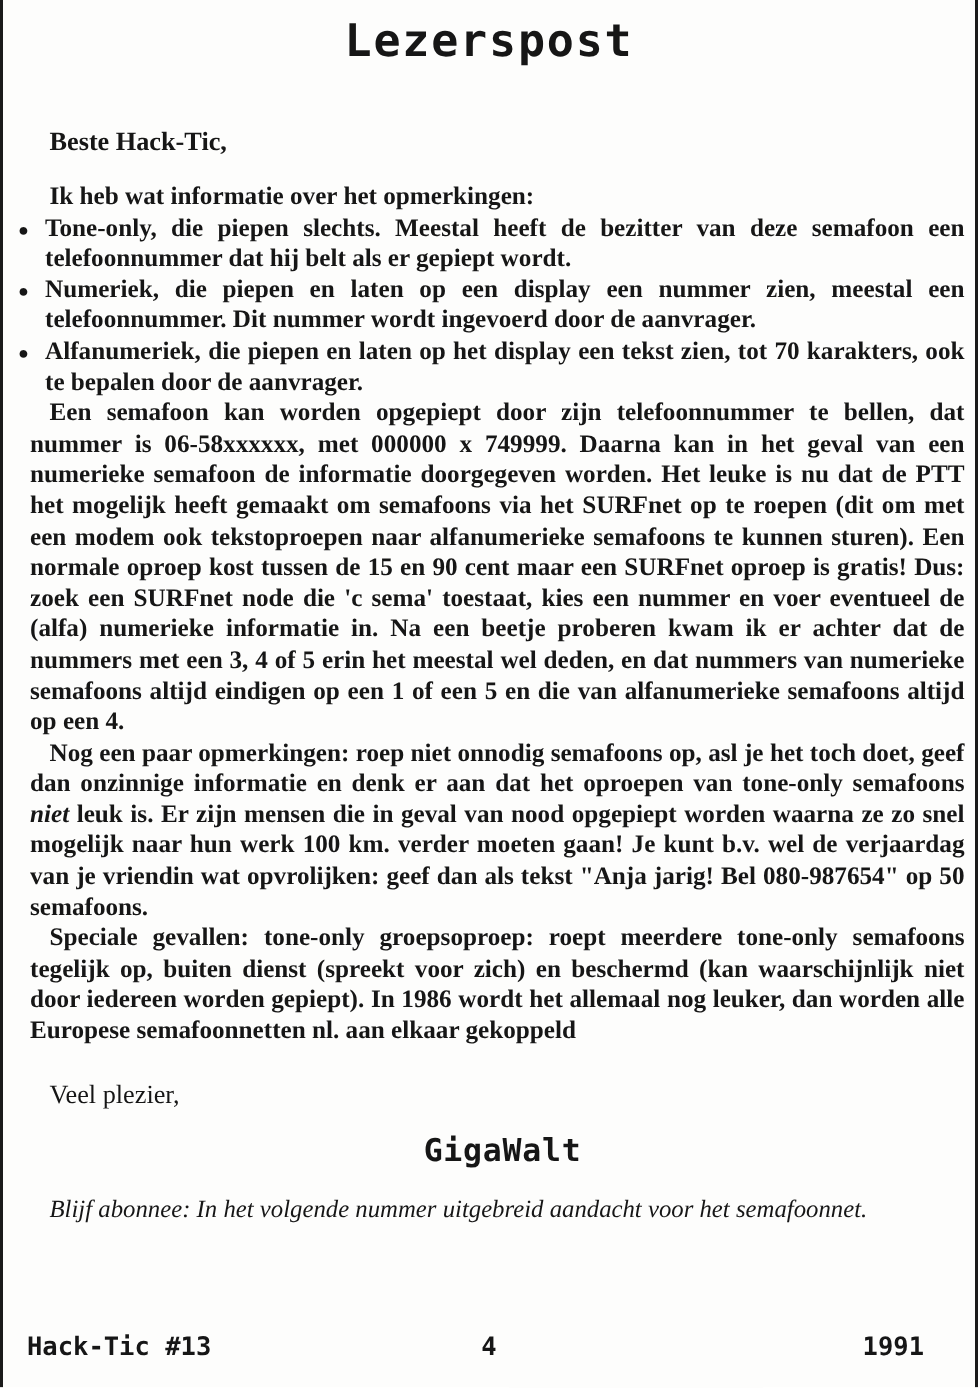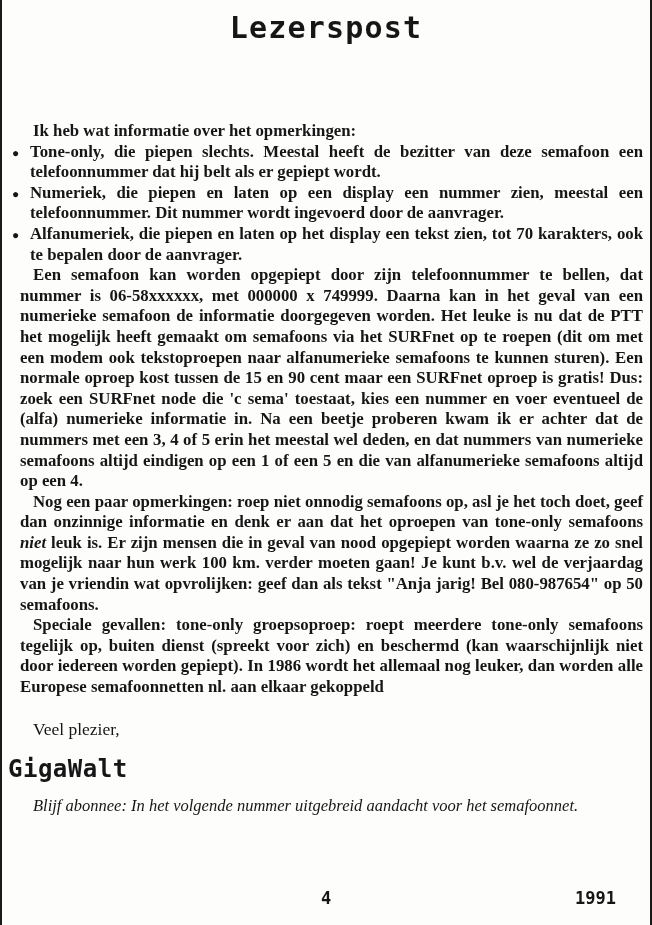--- a/index.html
+++ b/index.html
@@ -32,23 +32,23 @@
   .bullet-glyph {
     position:absolute; left:-8px; top:1px;
     font-size:12px; line-height:20.6px;
   }
   .para { text-indent:13px; }
   .closing {
     position:absolute; top:719px; left:33px;
     font-weight:normal; font-size:17.5px;
   }
   .signature {
-    position:absolute; top:755px; left:8px; right:0; text-align:left;
+    position:absolute; top:755px; left:18px; right:0; text-align:center;
     font-family:"DejaVu Sans Mono", monospace;
-    font-weight:bold; font-size:24px; letter-spacing:0.5px;
+    font-weight:bold; font-size:21px; letter-spacing:0.5px;
   }
   .footnote {
     position:absolute; top:796px; left:33px;
     font-style:italic; font-weight:normal; font-size:16.5px;
     white-space:nowrap;
   }
   .footer-item {
     position:absolute; top:888px;
     font-family:"DejaVu Sans Mono", monospace;
     font-weight:bold; font-size:17px;
@@ -59,20 +59,21 @@
 </style>
 </head>
 <body>
 
 <div class="page">
   <div class="scan-edge left"></div>
   <div class="scan-edge right"></div>
 
   <h1 class="title">Lezerspost</h1>
 
+  <div class="salutation">Beste Hack-Tic,</div>
 
   <div class="body-text">
     <div class="intro-line">Ik heb wat informatie over het opmerkingen:</div>
 
     <div class="bullet-item">
       <span class="bullet-glyph">●</span>
       <span>Tone-only, die piepen slechts. Meestal heeft de bezitter van deze semafoon een telefoonnummer dat hij belt als er gepiept wordt.</span>
     </div>
     <div class="bullet-item">
       <span class="bullet-glyph">●</span>
@@ -87,15 +88,16 @@
     <div class="para"><span>Nog een paar opmerkingen: roep niet onnodig semafoons op, asl je het toch doet, geef dan onzinnige informatie en denk er aan dat het oproepen van tone-only semafoons </span><span style="font-style: italic;">niet</span><span> leuk is. Er zijn mensen die in geval van nood opgepiept worden waarna ze zo snel mogelijk naar hun werk 100 km. verder moeten gaan! Je kunt b.v. wel de verjaardag van je vriendin wat opvrolijken: geef dan als tekst "Anja jarig! Bel 080-987654" op 50 semafoons.</span></div>
     <div class="para"><span>Speciale gevallen: tone-only groepsoproep: roept meerdere tone-only semafoons tegelijk op, buiten dienst (spreekt voor zich) en beschermd (kan waarschijnlijk niet door iedereen worden gepiept). In 1986 wordt het allemaal nog leuker, dan worden alle Europese semafoonnetten nl. aan elkaar gekoppeld</span></div>
   </div>
 
   <div class="closing">Veel plezier,</div>
 
   <div class="signature">GigaWalt</div>
 
   <div class="footnote">Blijf abonnee: In het volgende nummer uitgebreid aandacht voor het semafoonnet.</div>
 
+  <div class="footer-item footer-left">Hack-Tic #13</div>
   <div class="footer-item footer-center">4</div>
   <div class="footer-item footer-right">1991</div>
 </div>
 
 </body></html>

